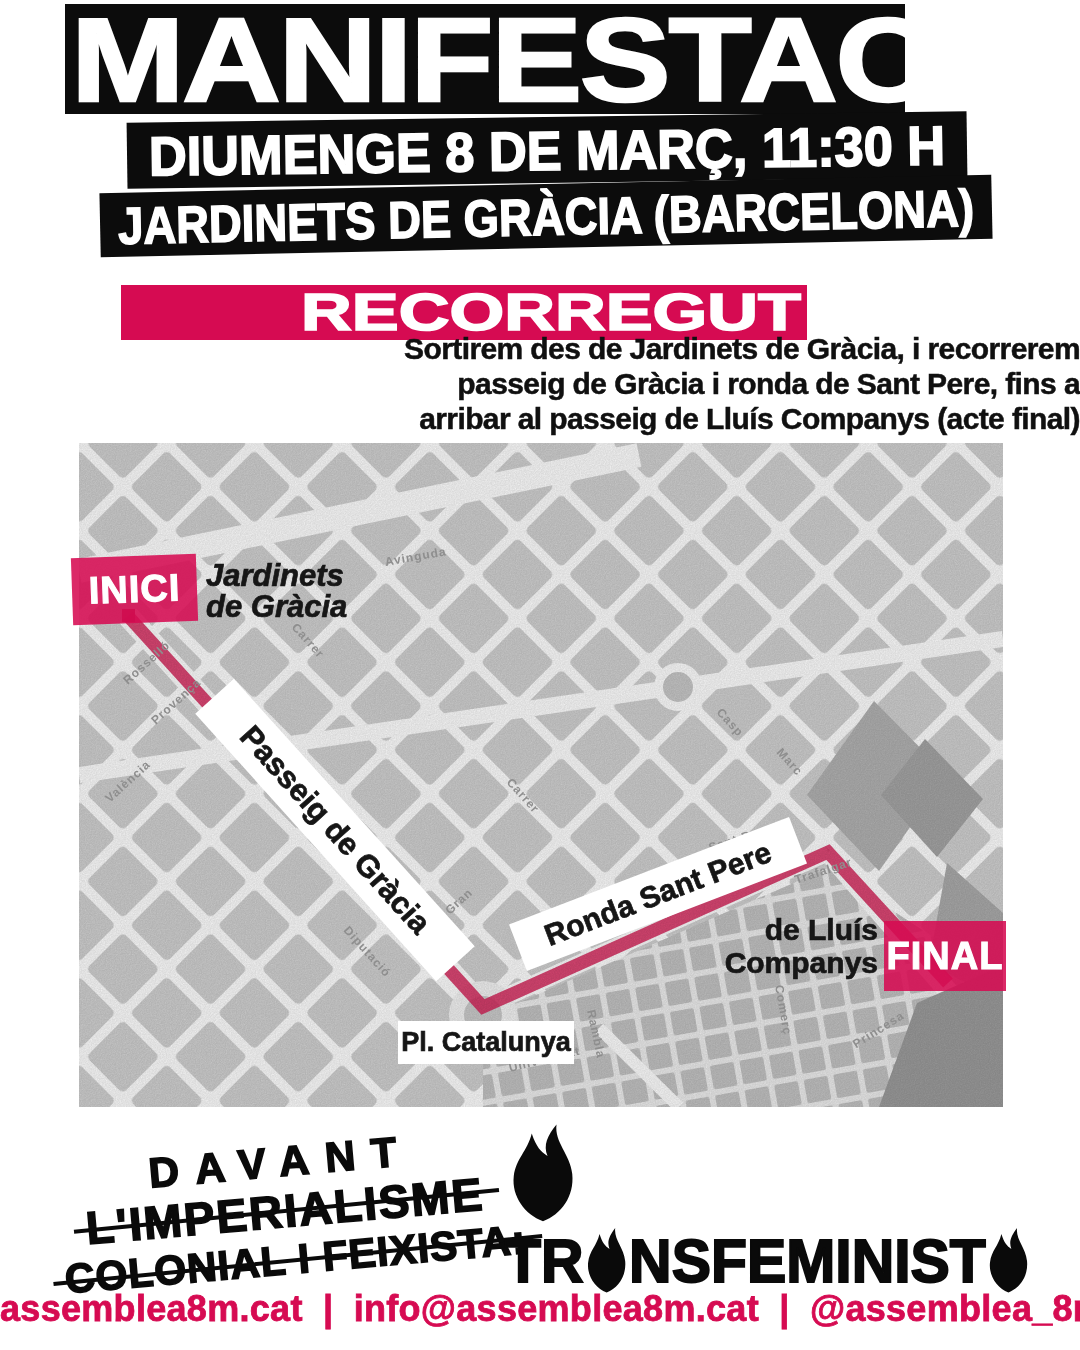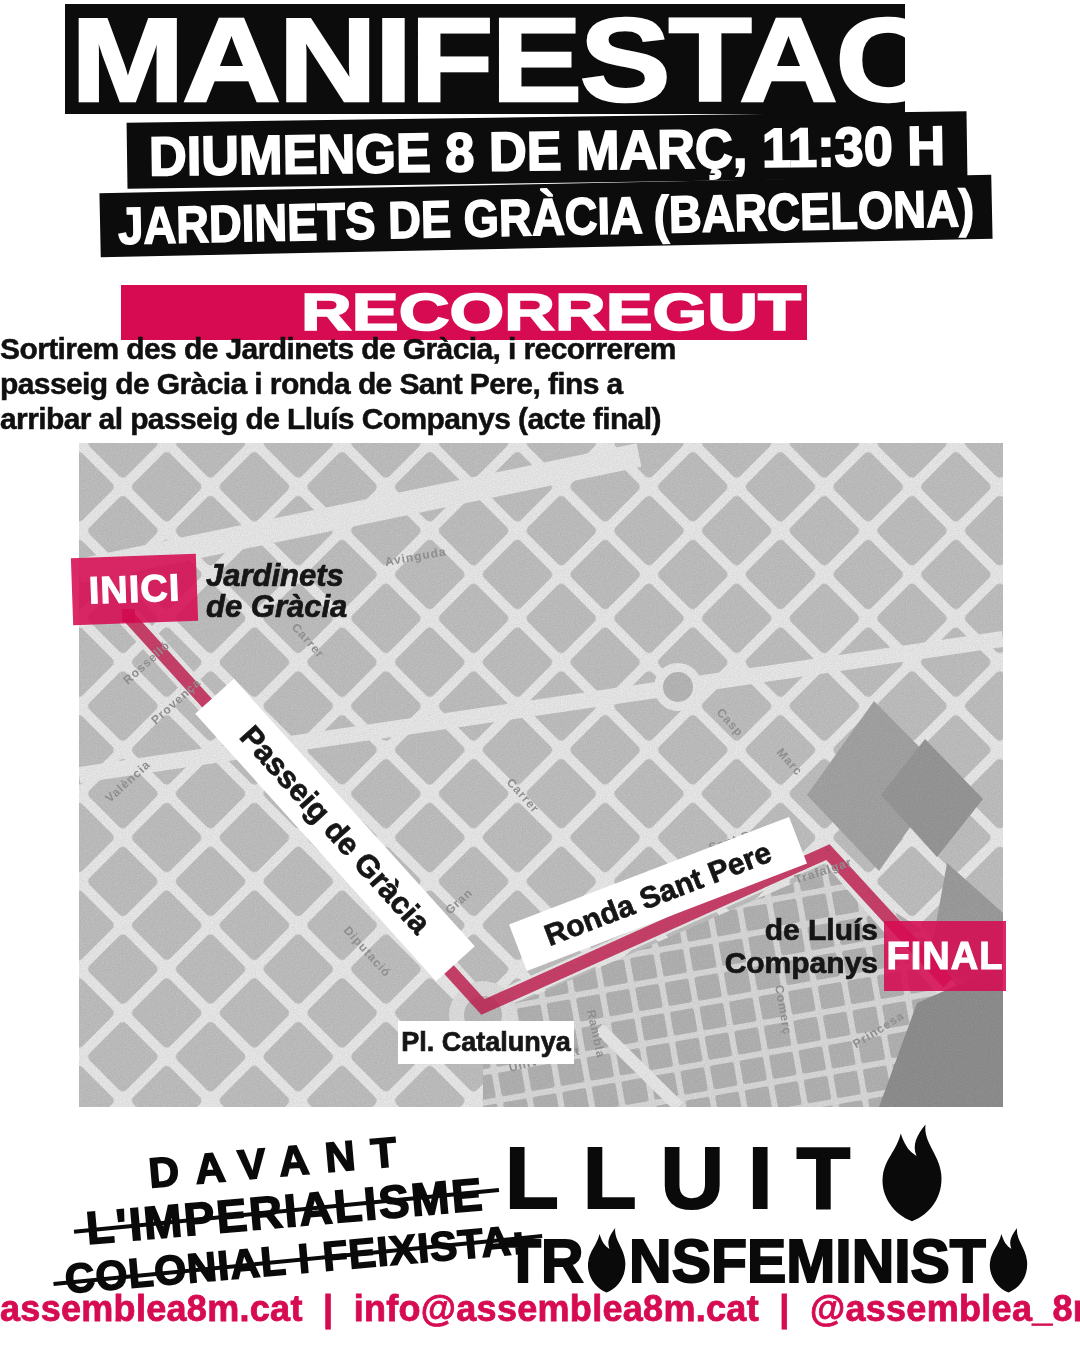--- a/index.html
+++ b/index.html
@@ -7,21 +7,21 @@
   body{
     width:1080px; height:1350px; position:relative; overflow:hidden;
     font-family:"Liberation Sans", sans-serif;
   }
   .abs{ position:absolute; }
   .band-black{ background:var(--ink,#0c0c0c); }
   svg text{ font-family:"Liberation Sans", sans-serif; font-weight:bold; }
 
   
   .desc{
-    left:0; right:0; text-align:left; color:#101010;
+    left:0; right:0; text-align:right; color:#101010;
     font-size:30px; font-weight:bold; letter-spacing:-0.6px; line-height:35px;
     -webkit-text-stroke:0.5px #101010;
   }
 
   
   .map-wrap{ left:79px; top:443px; width:924px; height:664px; overflow:hidden; }
   .street{
     position:absolute; font-size:12px; color:#8e8e8e; font-weight:bold;
     letter-spacing:1px; white-space:nowrap; transform-origin:left center;
   }
@@ -182,21 +182,20 @@
 </div>
 
 <div class="abs slogan-left" style="left:60px; top:1138px; width:450px;">
   <div style="font-size:42px; letter-spacing:16px;">DAVANT</div>
   <div style="font-size:46px; letter-spacing:2px; margin-top:-2px;"><span class="strike">L'IMPERIALISME</span></div>
   <div style="font-size:41px; letter-spacing:1px; margin-top:-1px;"><span class="strike">COLONIAL I FEIXISTA:</span></div>
 </div>
 
 <div class="abs" style="left:505px; top:1124px; width:560px;">
   <div class="fight-row" style="font-size:88px; letter-spacing:24px; line-height:92px;">
-    <span>LLUIT</span>
     <svg class="flame" width="72" height="100" viewBox="0 0 64 88" style="margin-left:2px;">
       <path fill="#0a0a0a" d="M44 0C42 16 56 26 58 44 60 64 48 80 32 86 16 80 4 64 6 46 8 30 18 24 22 8 26 20 30 24 36 28 32 18 36 10 44 0Z"></path>
     </svg>
   </div>
   <div class="fight-row" style="font-size:62px; letter-spacing:0px; line-height:66px; margin-top:4px; transform:scaleX(0.95); transform-origin:left;">
     <span>TR</span>
     <svg class="flame" width="48" height="66" viewBox="0 0 64 88">
       <path fill="#0a0a0a" d="M44 0C42 16 56 26 58 44 60 64 48 80 32 86 16 80 4 64 6 46 8 30 18 24 22 8 26 20 30 24 36 28 32 18 36 10 44 0Z"></path>
     </svg>
     <span>NSFEMINIST</span>

